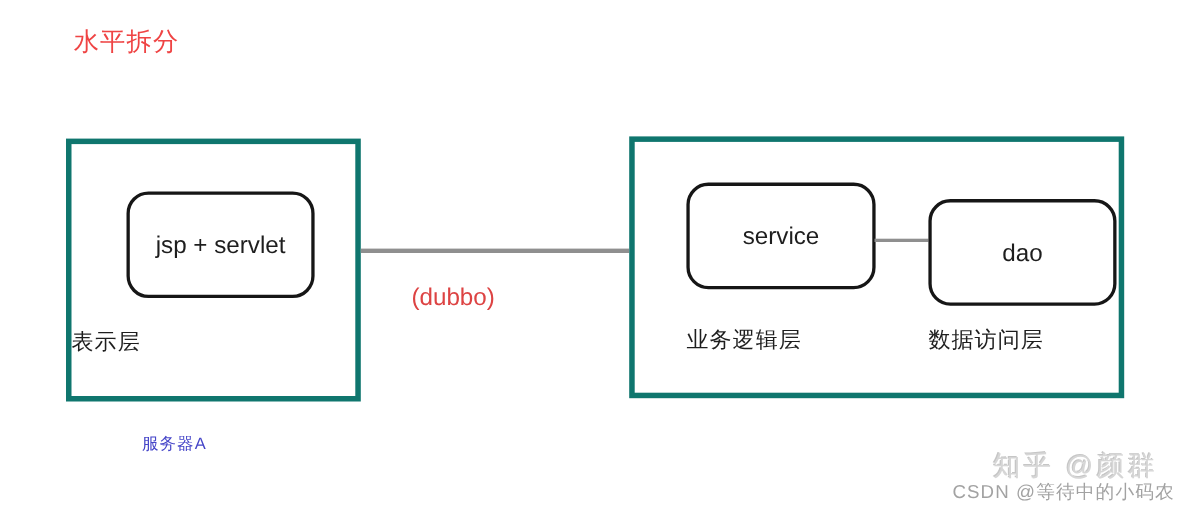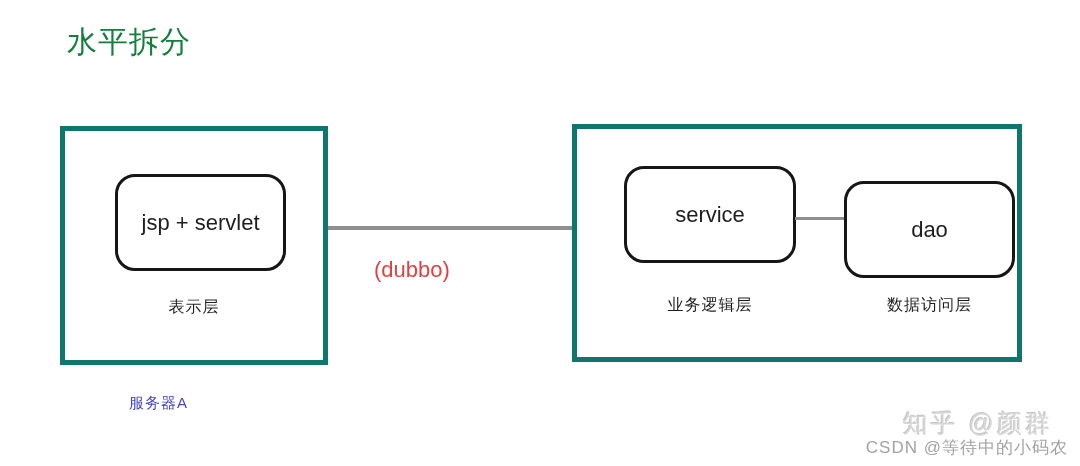--- a/index.html
+++ b/index.html
@@ -12,22 +12,22 @@
     width: 1080px;
     height: 466px;
     background: #ffffff;
     overflow: hidden;
     font-family: "Liberation Sans", "DejaVu Sans", sans-serif;
   }
   .title {
     position: absolute;
     left: 67px;
     top: 22px;
-    font-size: 30px;
-    color: #15803d;
+    font-size: 23px;
+    color: #ef4444;
     letter-spacing: 1px;
   }
   .outer-box {
     position: absolute;
     border: 5px solid #0f766e;
     background: #ffffff;
     box-sizing: border-box;
   }
   .box-a { left: 60px; top: 126px; width: 268px; height: 239px; }
   .box-b { left: 572px; top: 124px; width: 450px; height: 238px; }
@@ -41,23 +41,22 @@
     align-items: center;
     justify-content: center;
     font-size: 22px;
     color: #1e1e1e;
   }
   .jsp-box     { left: 50px;  top: 43px; width: 171px; height: 97px; }
   .service-box { left: 47px;  top: 37px; width: 172px; height: 97px; }
   .dao-box     { left: 267px; top: 52px; width: 171px; height: 97px; }
   .layer-label {
     position: absolute;
-    font-size: 16px;
+    font-size: 20px;
     color: #1e1e1e;
-    text-align: center;
     letter-spacing: 1px;
   }
   .layer-a       { left: 0;     top: 166px; width: 100%; }
   .layer-service { left: 47px;  top: 166px; width: 172px; }
   .layer-dao     { left: 267px; top: 166px; width: 171px; }
   .conn-line {
     position: absolute;
     left: 328px;
     top: 226px;
     width: 244px;

